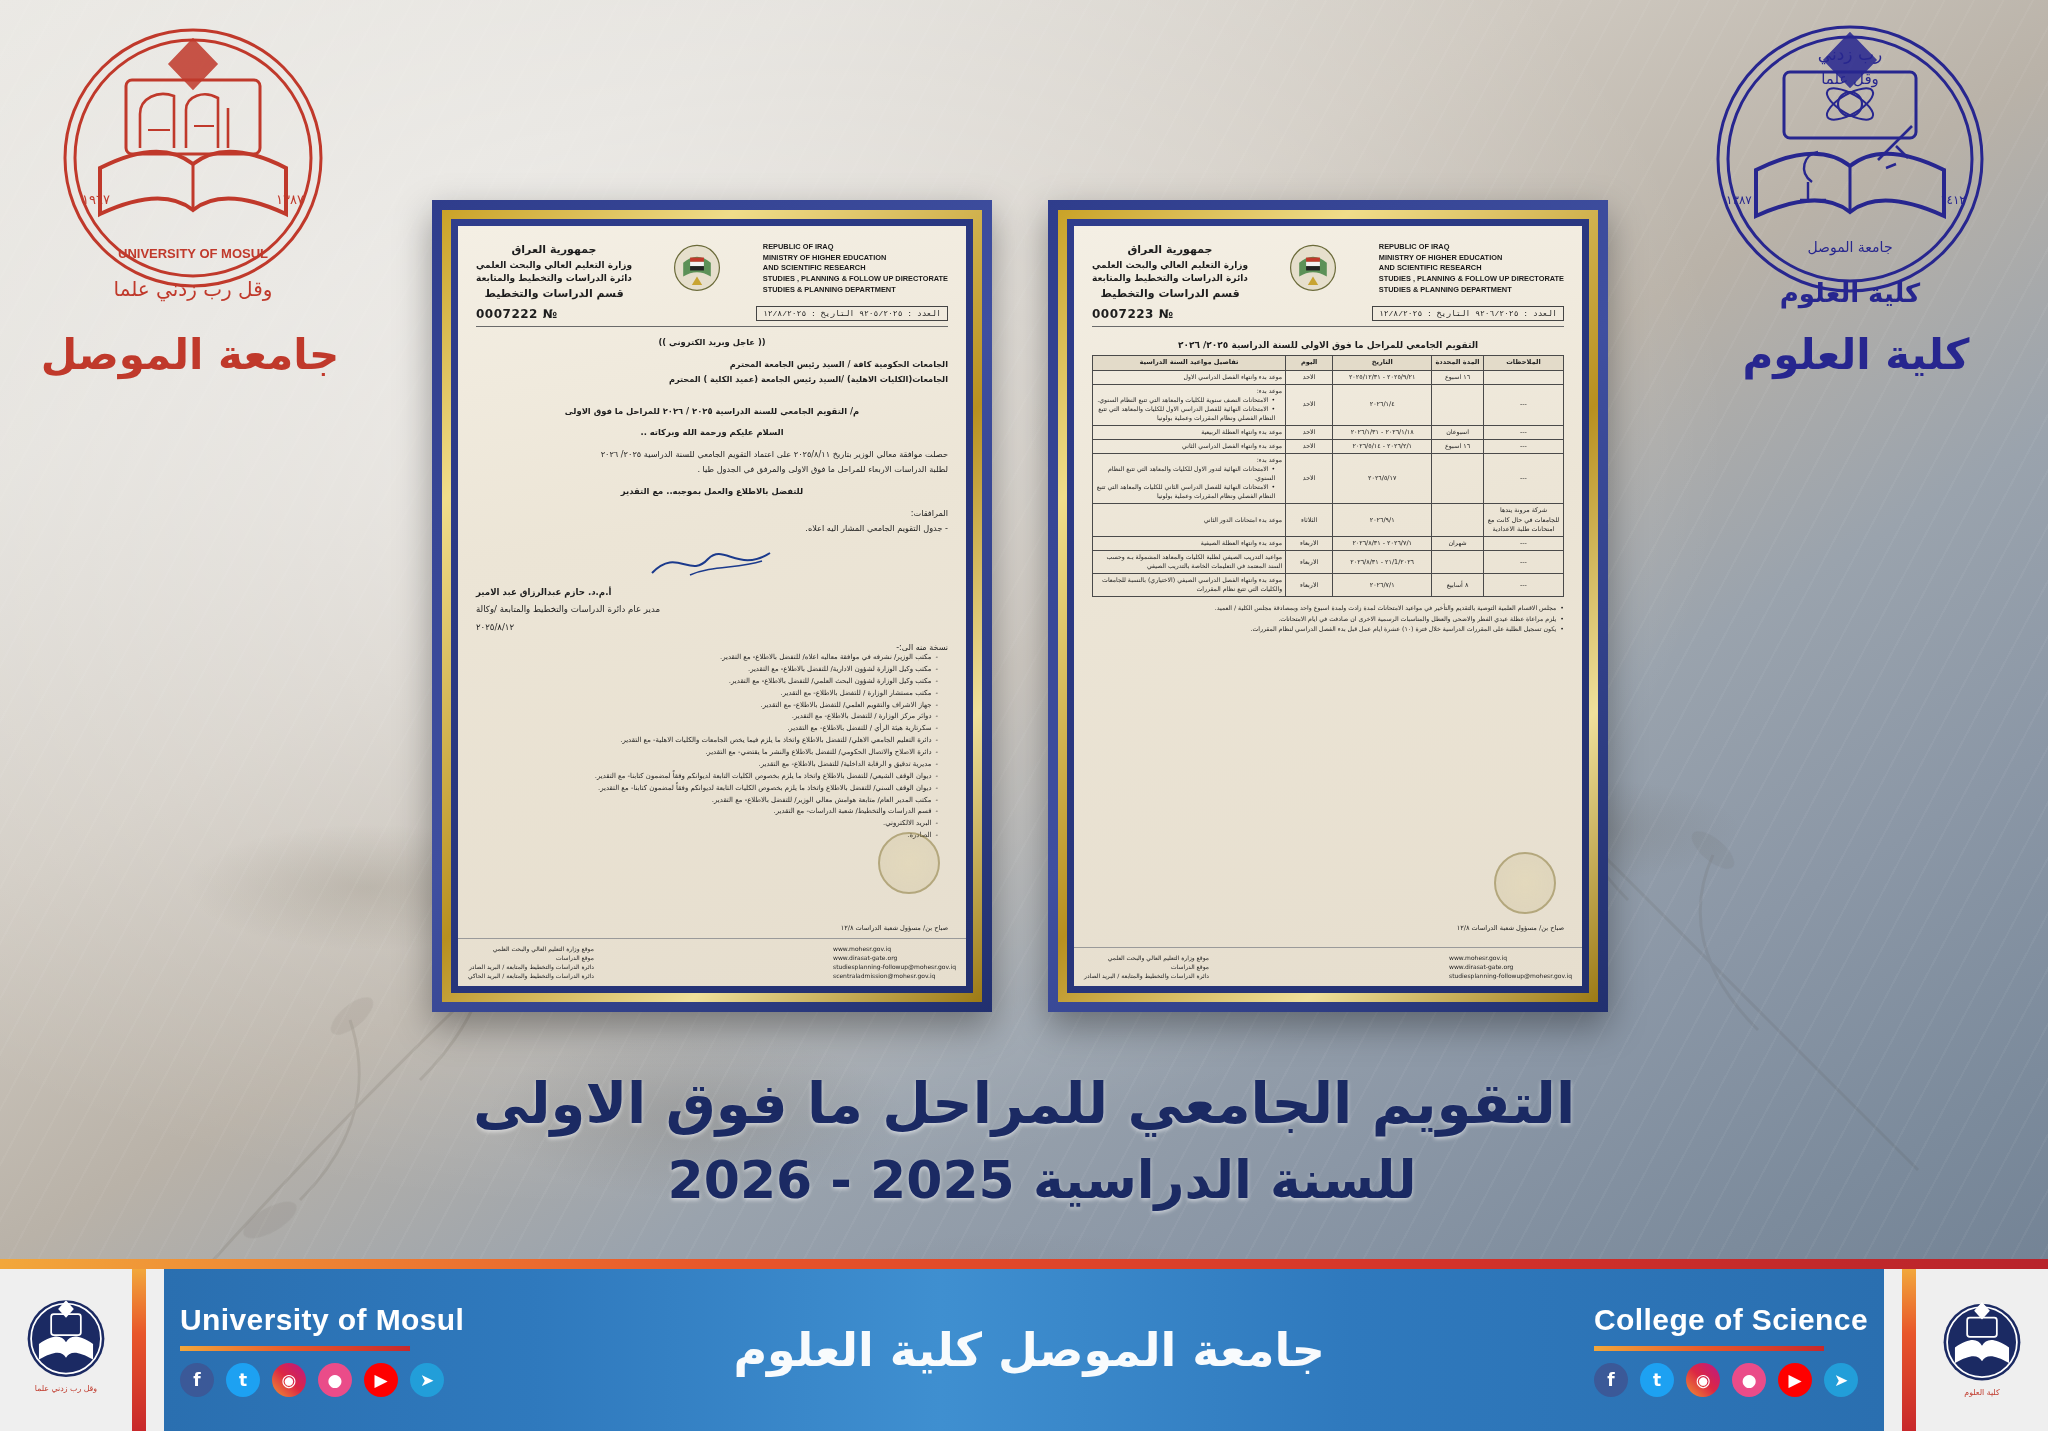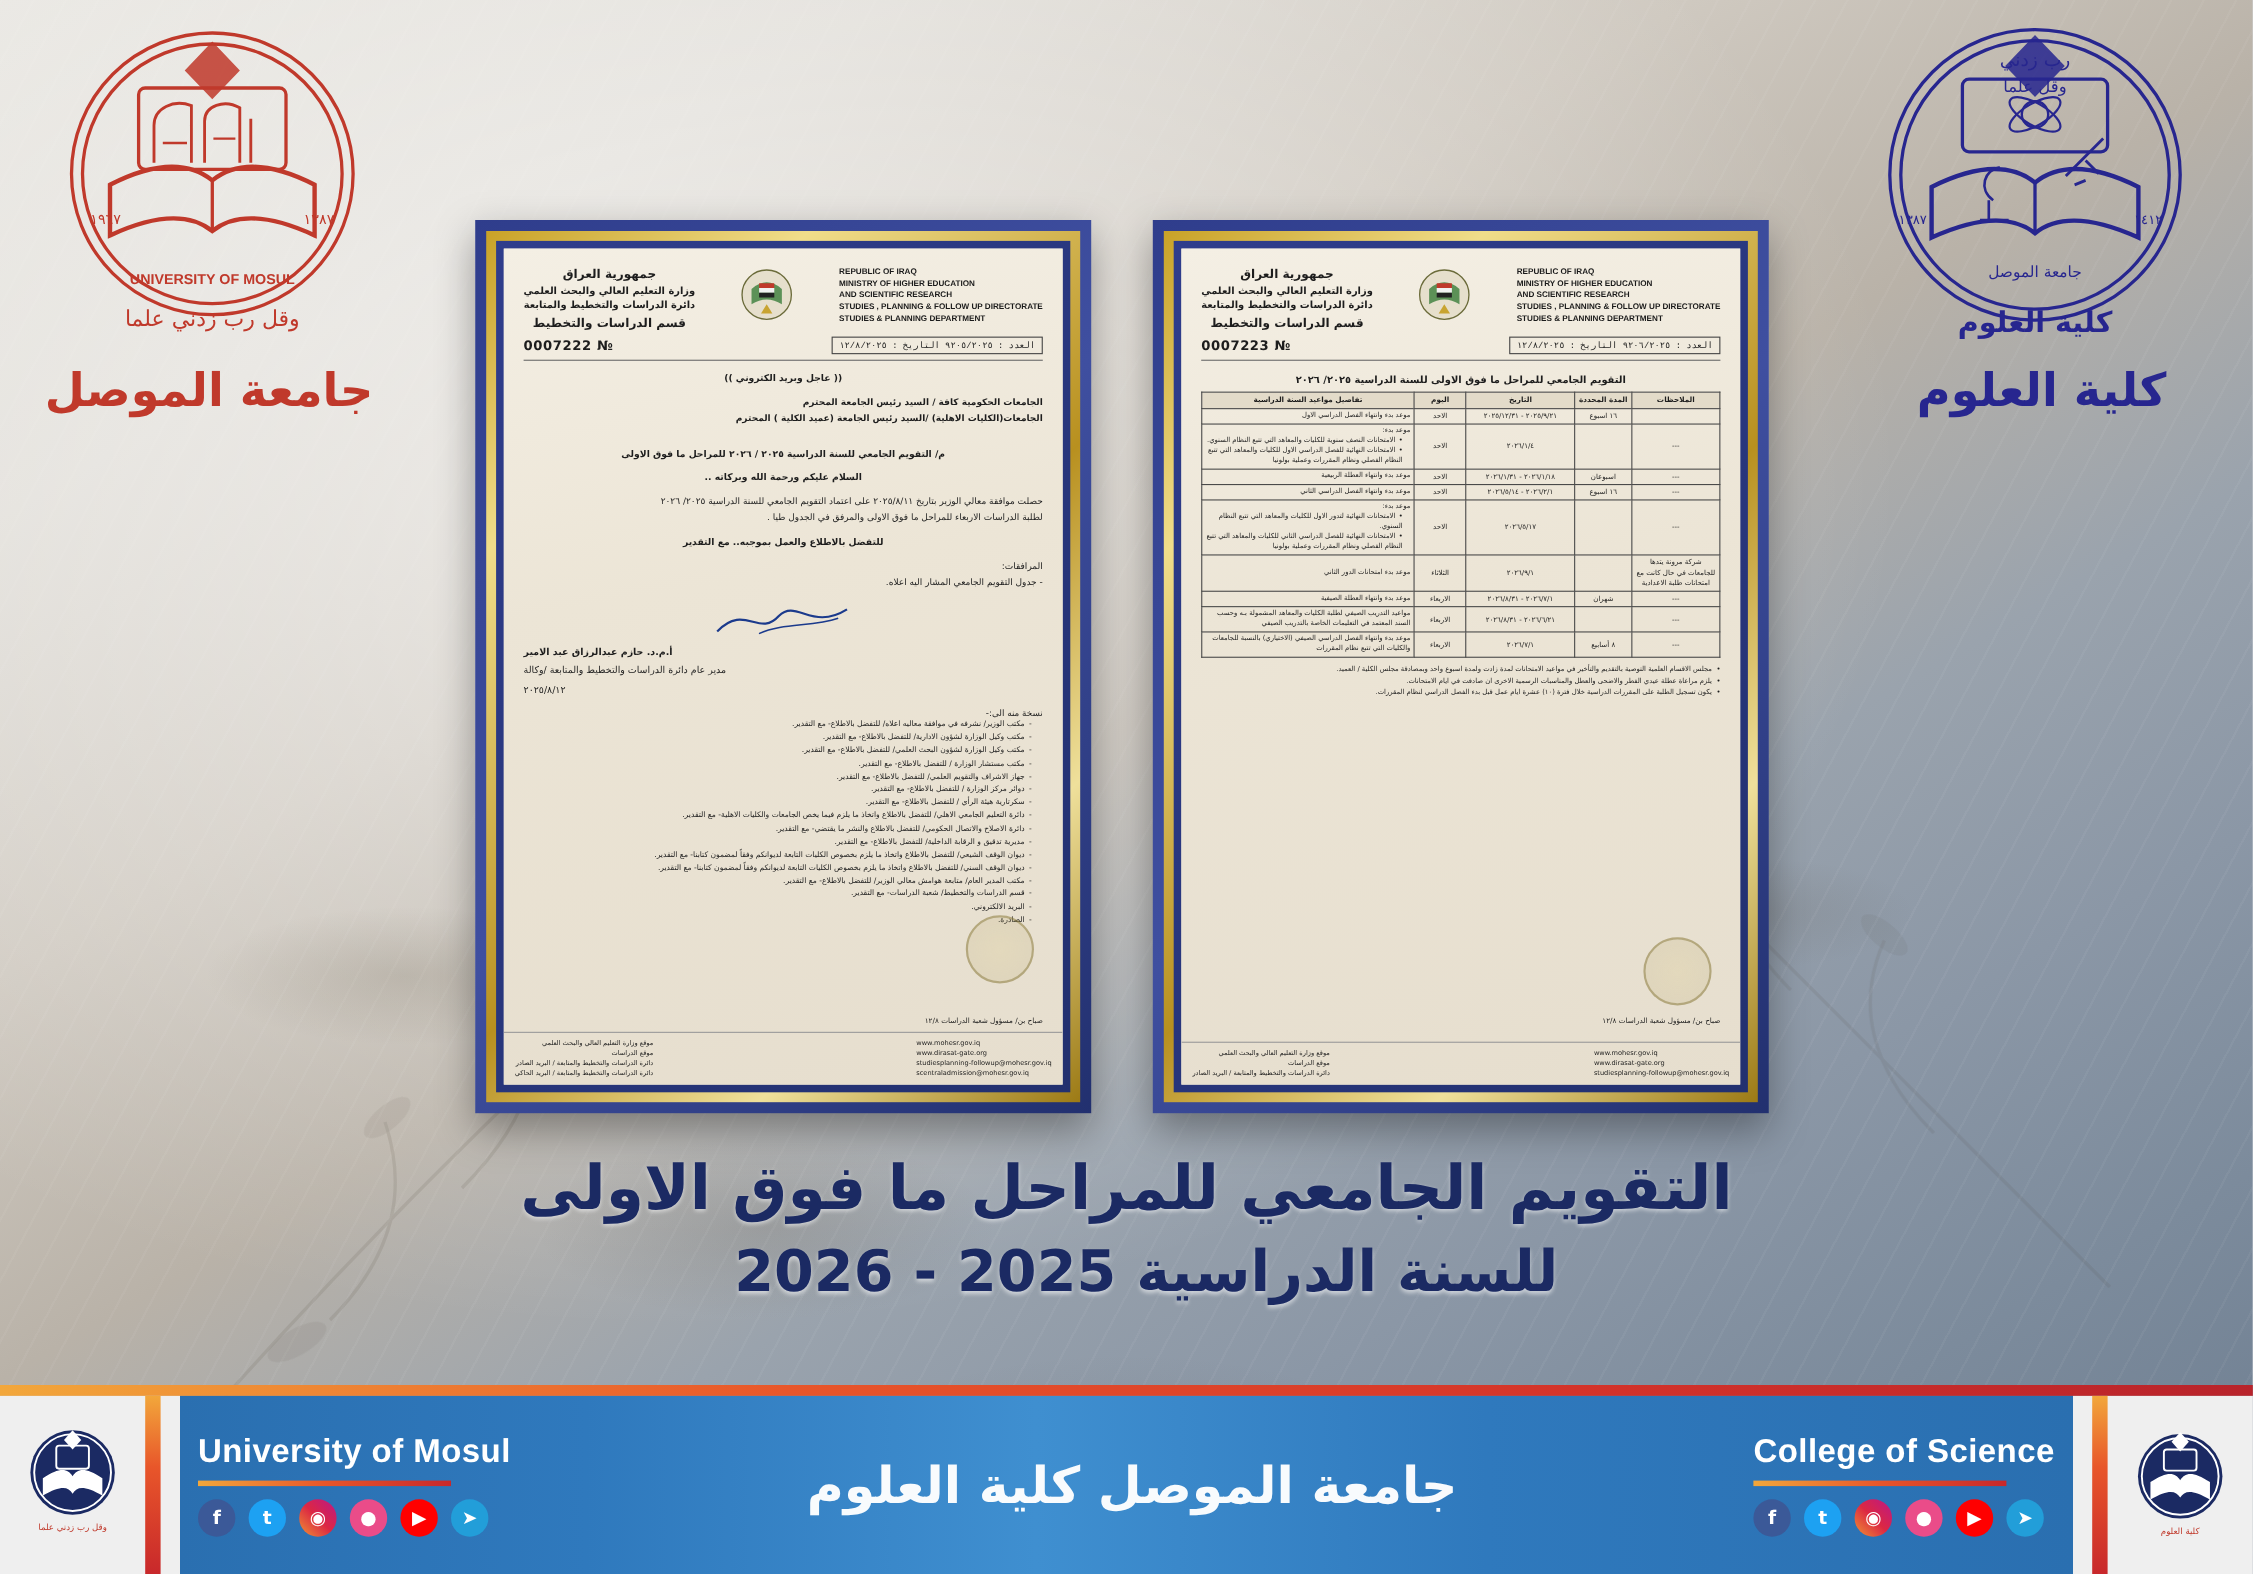--- a/index.html
+++ b/index.html
@@ -133,21 +133,21 @@
   table.cal th { font-weight: 700; font-size: 6.6px; background: #e3dbc9; }
   table.cal td.desc { text-align: right; font-size: 6.2px; }
   table.cal td.desc ul { list-style: none; padding-right: 7px; }
   table.cal td.desc li::before { content: "•"; margin-left: 3px; }
   .notes { margin-top: 6px; font-size: 6.2px; line-height: 1.7; text-align: right; }
   .notes li { list-style: none; }
   .notes li::before { content: "•"; margin-left: 4px; }
 
   
   .headline {
-    position: absolute; left: 0; right: 0; top: 1048px;
+    position: absolute; left: 0; right: 0; top: 1071px;
     text-align: center; direction: rtl; color: #1b2a63;
     font-family: "DejaVu Sans", sans-serif; font-weight: 700;
     text-shadow: 0 2px 4px rgba(255,255,255,0.55);
   }
   .headline .l1 { font-size: 56px; letter-spacing: 1px; }
   .headline .l2 { font-size: 52px; margin-top: 14px; padding-left: 36px; }
 
   
   .bottom {
     position: absolute; left: 0; bottom: 0; width: 2048px; height: 172px;
@@ -470,21 +470,21 @@
                 <tr>
                   <td>---</td>
                   <td>شهران</td>
                   <td>٢٠٢٦/٧/١ - ٢٠٢٦/٨/٣١</td>
                   <td>الاربعاء</td>
                   <td class="desc">موعد بدء وانتهاء العطلة الصيفية</td>
                 </tr>
                 <tr>
                   <td>---</td>
                   <td></td>
-                  <td>٢٠٢٦/٦/٢١ - ٢٠٢٦/٨/٣١</td>
+                  <td>٢٠٢٦/1/٢١ - ٢٠٢٦/٨/٣١</td>
                   <td>الاربعاء</td>
                   <td class="desc">مواعيد التدريب الصيفي لطلبة الكليات والمعاهد المشمولة بـه وحسب السند المعتمد في التعليمات الخاصة بالتدريب الصيفي</td>
                 </tr>
                 <tr>
                   <td>---</td>
                   <td>٨ أسابيع</td>
                   <td>٢٠٢٦/٧/١</td>
                   <td>الاربعاء</td>
                   <td class="desc">موعد بدء وانتهاء الفصل الدراسي الصيفي (الاختياري) بالنسبة للجامعات والكليات التي تتبع نظام المقررات</td>
                 </tr>

